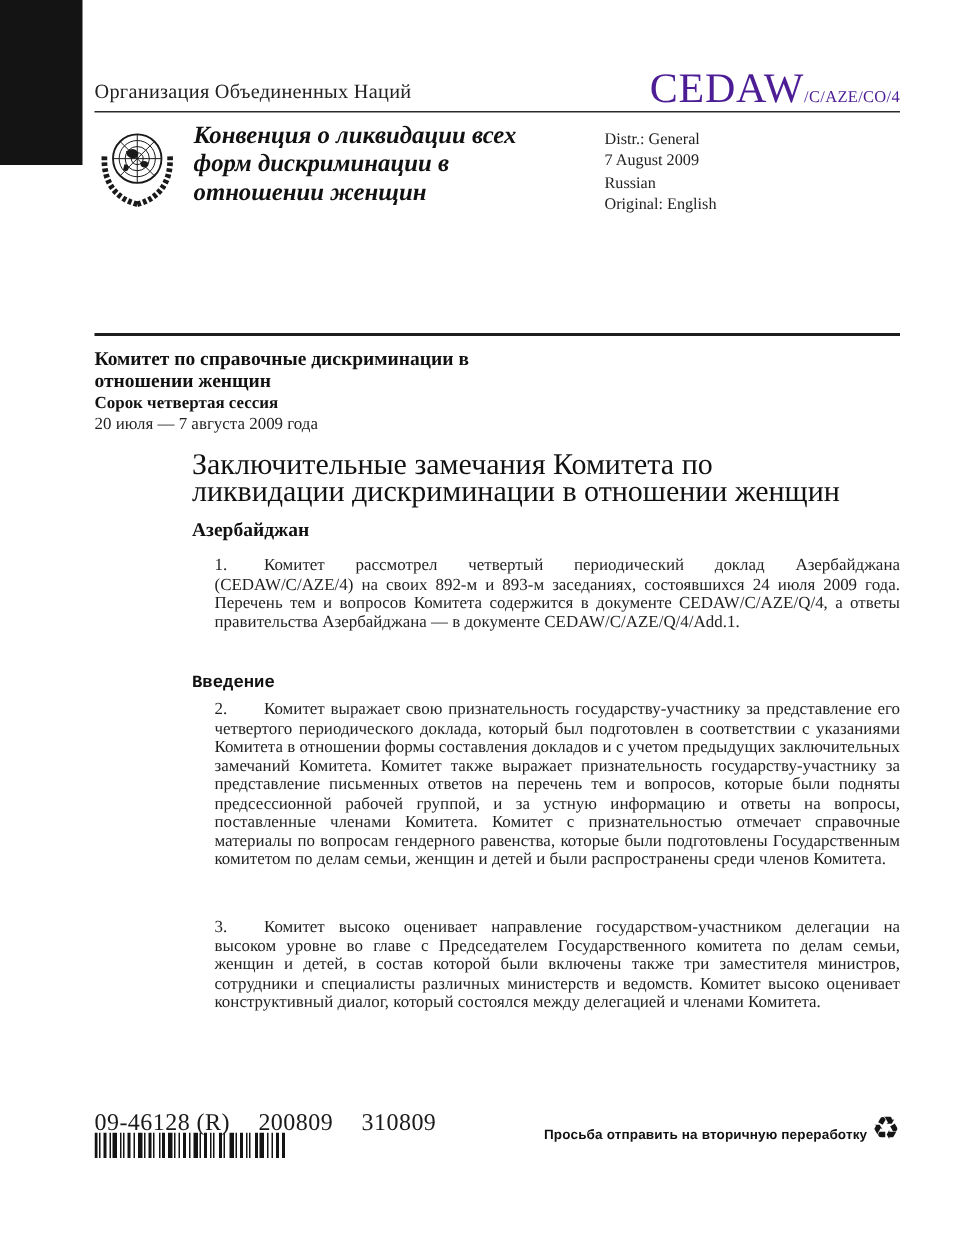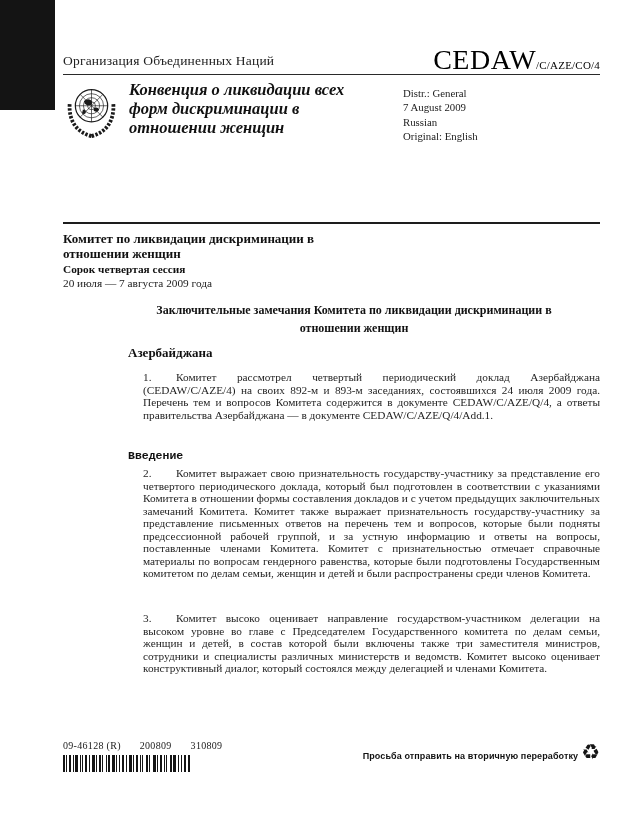--- a/index.html
+++ b/index.html
@@ -17,21 +17,21 @@
     position: absolute; left: 0; top: 0;
     width: 55px; height: 110px;
     background: #141414;
   }
   .org-name {
     position: absolute; left: 63px; top: 53px;
     font-size: 13.5px; letter-spacing: .2px; color: #222;
   }
   .doc-symbol {
     position: absolute; right: 40px; top: 44px;
-    display: flex; align-items: baseline; color: #000000;
+    display: flex; align-items: baseline; color: #4c1d95;
   }
   .doc-symbol .big { font-size: 28px; letter-spacing: .5px; }
   .doc-symbol .small { font-size: 11px; letter-spacing: .2px; }
   .rule-1 {
     position: absolute; left: 63px; top: 74px;
     width: 537px; height: 1.4px; background: #2a2a2a;
   }
   .emblem {
     position: absolute; left: 63px; top: 82px;
     width: 57px; height: 57px;
@@ -58,42 +58,42 @@
     position: absolute; left: 63px; top: 263px;
     font-size: 11.3px; font-weight: bold; color: #111;
   }
   .session-dates {
     position: absolute; left: 63px; top: 277px;
     font-size: 11.3px; color: #222;
   }
   .doc-title {
     position: absolute; left: 128px; top: 302px;
     width: 452px;
-    font-size: 12px; line-height: 17.5px; font-weight: bold; color: #111; text-align: center;
+    font-size: 20px; line-height: 17.5px; font-weight: normal; color: #111;
   }
   .country {
     position: absolute; left: 128px; top: 345px;
     font-size: 13px; font-weight: bold; color: #111;
   }
   .para {
     position: absolute; left: 116px; width: 457px;
     font-size: 11.3px; line-height: 12.5px;
     text-align: justify; color: #1f1f1f; margin-left: 27px;
   }
   .para .pnum { display: inline-block; width: 33px; }
   .para-1 { top: 371px; }
   .intro-heading {
     position: absolute; left: 128px; top: 449px;
     font-size: 11.5px; font-weight: bold; color: #111; font-family: Liberation Mono, monospace;
   }
   .para-2 { top: 467px; font-family: Liberation Serif, serif; }
   .para-3 { top: 612px; }
   .footer-codes {
     position: absolute; left: 63px; top: 740px;
-    font-size: 10px; color: #1a1a1a;
+    font-size: 16px; color: #1a1a1a;
     display: flex; gap: 19px; letter-spacing: .3px;
   }
   .barcode {
     position: absolute; left: 63px; top: 755px;
     width: 128px; height: 17px;
   }
   .recycle-line {
     position: absolute; right: 40px; top: 742px;
     display: flex; align-items: center; gap: 3px;
   }
@@ -146,26 +146,26 @@
 
   <div class="distr-block">
     <div>Distr.: General</div>
     <div>7 August 2009</div>
     <div>Russian</div>
     <div>Original: English</div>
   </div>
 
   <div class="rule-2"></div>
 
-  <div class="committee-name">Комитет по ликвидации дискриминации в отношении женщин</div>
+  <div class="committee-name">Комитет по справочные дискриминации в отношении женщин</div>
   <div class="committee-session">Сорок четвертая сессия</div>
   <div class="session-dates">20 июля — 7 августа 2009 года</div>
 
   <div class="doc-title">Заключительные замечания Комитета по ликвидации дискриминации в отношении женщин</div>
-  <div class="country">Азербайджана</div>
+  <div class="country">Азербайджан</div>
 
   <div class="para para-1">
     <span class="pnum">1.</span><span>Комитет рассмотрел четвертый периодический доклад Азербайджана (CEDAW/C/AZE/4) на своих 892-м и 893-м заседаниях, состоявшихся 24 июля 2009 года. Перечень тем и вопросов Комитета содержится в документе CEDAW/C/AZE/Q/4, а ответы правительства Азербайджана — в документе CEDAW/C/AZE/Q/4/Add.1.</span>
   </div>
 
   <div class="intro-heading">Введение</div>
 
   <div class="para para-2">
     <span class="pnum">2.</span><span>Комитет выражает свою признательность государству-участнику за представление его четвертого периодического доклада, который был подготовлен в соответствии с указаниями Комитета в отношении формы составления докладов и с учетом предыдущих заключительных замечаний Комитета. Комитет также выражает признательность государству-участнику за представление письменных ответов на перечень тем и вопросов, которые были подняты предсессионной рабочей группой, и за устную информацию и ответы на вопросы, поставленные членами Комитета. Комитет с признательностью отмечает справочные материалы по вопросам гендерного равенства, которые были подготовлены Государственным комитетом по делам семьи, женщин и детей и были распространены среди членов Комитета.</span>
   </div>

